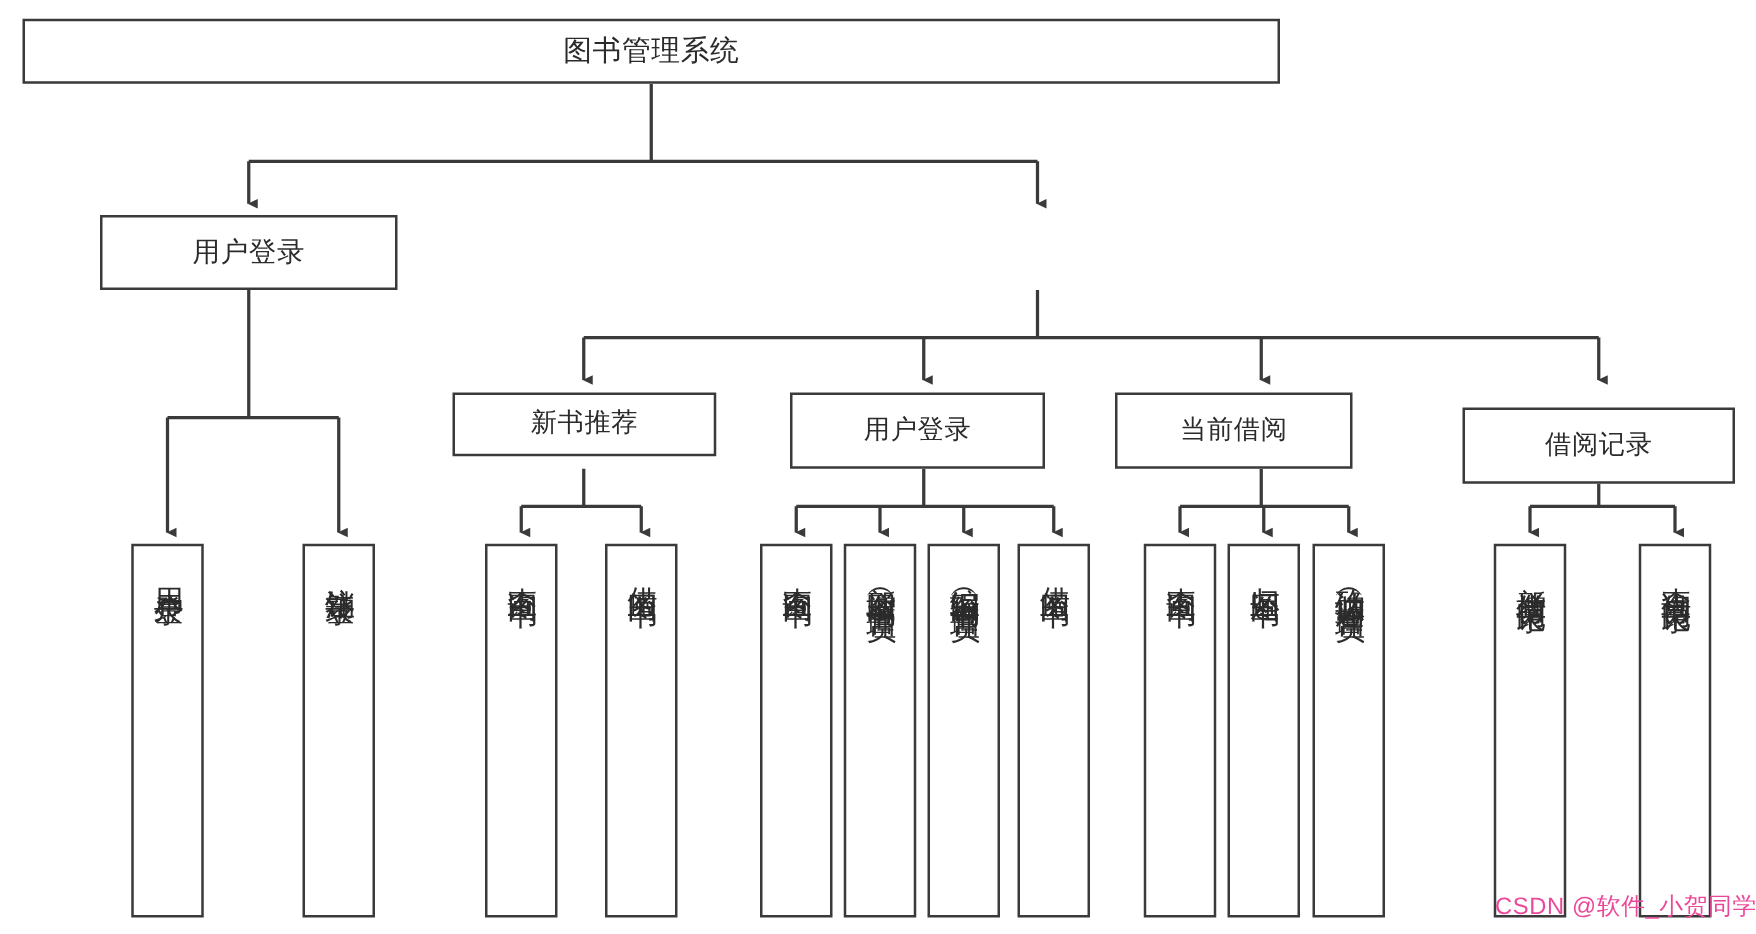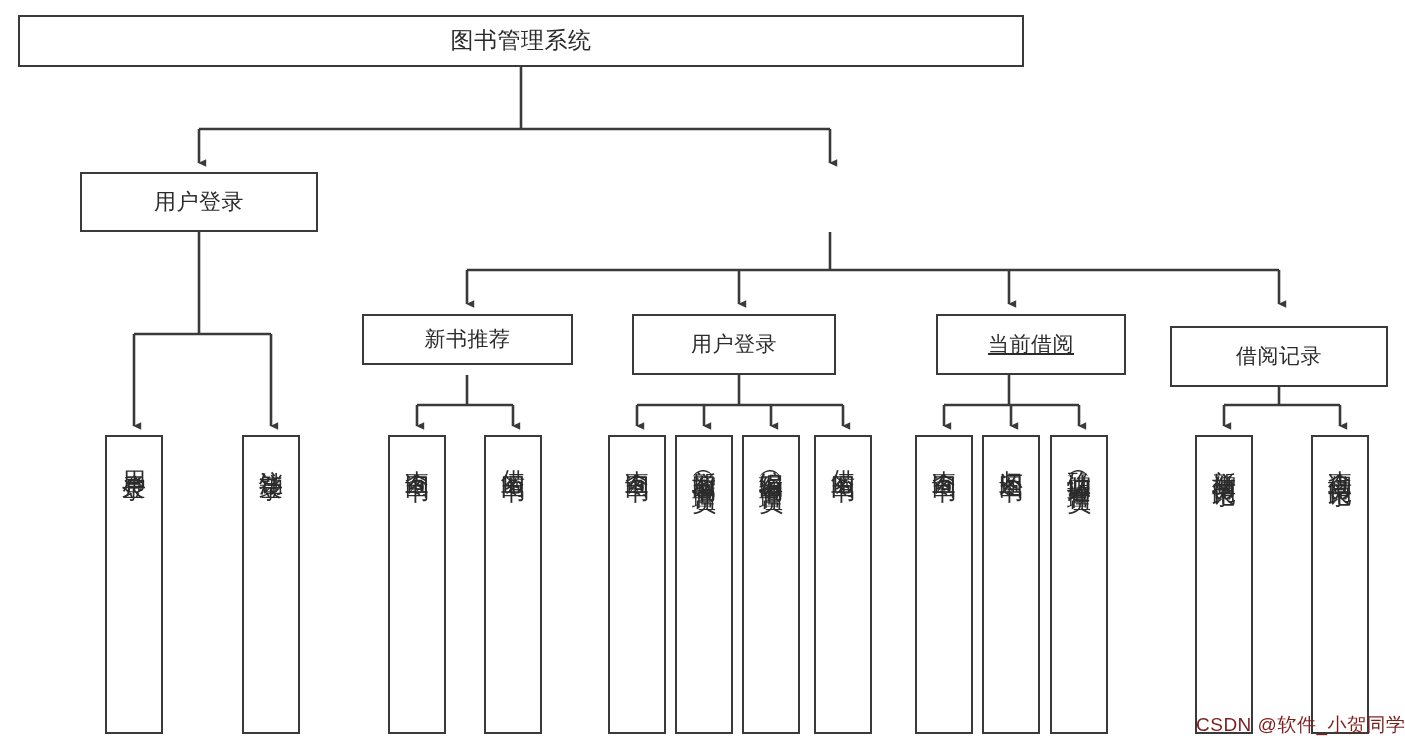--- a/index.html
+++ b/index.html
@@ -42,21 +42,21 @@
     font-size:24px;
     line-height:1.08;
     letter-spacing:3px;
     white-space:nowrap;
   }
 
   .watermark{
     position:absolute;
     left:1196px;top:712px;
     font-size:19px;
-    color:#7f1d1d;
+    color:#ec4899;
     white-space:nowrap;
     z-index:3;
     letter-spacing:0.5px;
   }
 </style>
 </head>
 <body>
 
 <div id="stage">
 
@@ -117,21 +117,21 @@
   <div class="node lvl1" style="left:80px;top:172px;width:238px;height:60px;">
     <span class="lbl">用户登录</span>
   </div>
 
   <div class="node lvl2" style="left:362px;top:314px;width:211px;height:51px;">
     <span class="lbl">新书推荐</span>
   </div>
   <div class="node lvl2" style="left:632px;top:314px;width:204px;height:61px;">
     <span class="lbl">用户登录</span>
   </div>
-  <div class="node lvl2" style="left:936px;top:314px;width:190px;height:61px;text-decoration:underline;">
+  <div class="node lvl2" style="left:892px;top:314px;width:190px;height:61px;">
     <span class="lbl">当前借阅</span>
   </div>
   <div class="node lvl2" style="left:1170px;top:326px;width:218px;height:61px;">
     <span class="lbl">借阅记录</span>
   </div>
 
   <div class="node leaf" style="left:105px;top:435px;width:58px;height:299px;">
     <span class="lbl">用户登录</span>
   </div>
   <div class="node leaf" style="left:242px;top:435px;width:58px;height:299px;">

